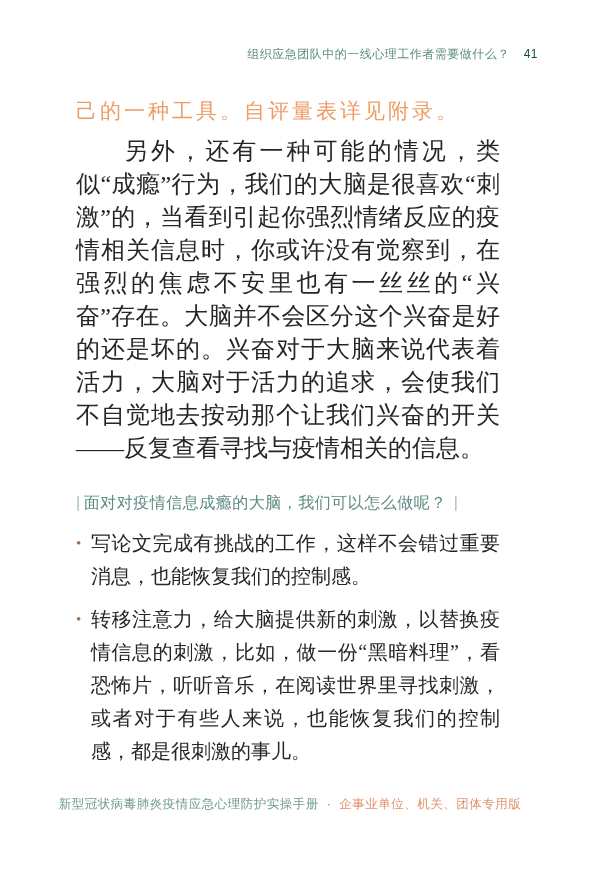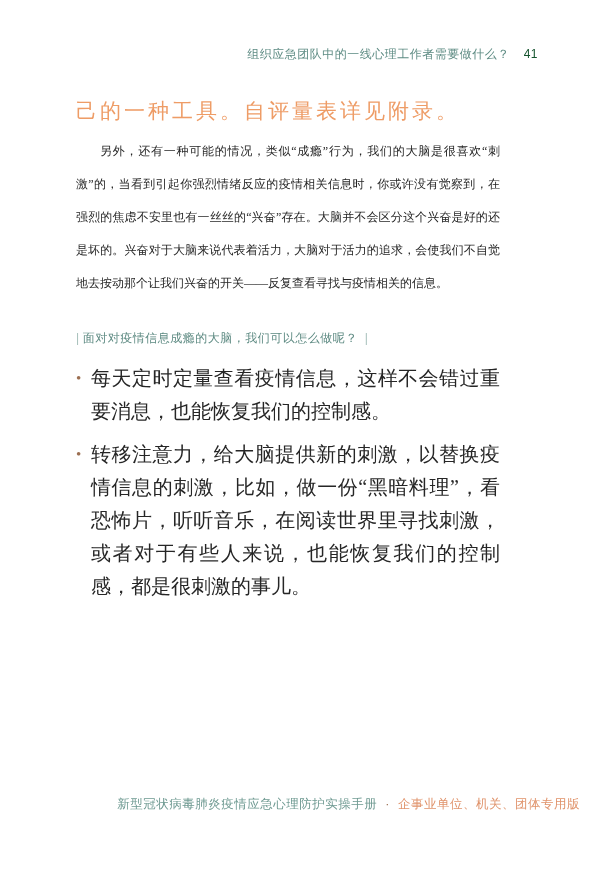--- a/index.html
+++ b/index.html
@@ -40,30 +40,30 @@
   .lead-line {
     color: #ee9c66;
     font-size: 21px;
     letter-spacing: 3px;
     line-height: 30px;
     white-space: nowrap;
   }
   .body-paragraph {
     margin-top: 9px;
     color: #262626;
-    font-size: 12px;
+    font-size: 24px;
     line-height: 33px;
     text-align: justify;
     text-indent: 2em;
   }
   
   .section-heading {
     margin-top: 26px;
     color: #5d8a82;
-    font-size: 12px;
+    font-size: 16px;
     letter-spacing: 0.5px;
     line-height: 24px;
   }
   .section-heading .bar {
     color: #5d8a82;
     opacity: 0.55;
     font-family: "Liberation Sans", "DejaVu Sans", sans-serif;
   }
   .section-heading .bar-right { margin-left: 7px; }
   .section-heading .bar-left  { margin-right: 3px; }
@@ -91,21 +91,21 @@
     line-height: 33px;
     text-align: justify;
   }
 
   
   .running-footer {
     position: absolute;
     top: 796px;
     left: 0;
     width: 580px;
-    text-align: right;
+    text-align: center;
     font-family: "Liberation Sans", "DejaVu Sans", sans-serif;
     font-size: 12.5px;
     letter-spacing: 0.5px;
   }
   .running-footer .book-title { color: #6f9a92; }
   .running-footer .separator  { color: #9c6f52; margin: 0 8px; }
   .running-footer .edition    { color: #e0936b; }
 </style>
 </head>
 <body>
@@ -124,21 +124,21 @@
     <div class="body-paragraph">另外，还有一种可能的情况，类似“成瘾”行为，我们的大脑是很喜欢“刺激”的，当看到引起你强烈情绪反应的疫情相关信息时，你或许没有觉察到，在强烈的焦虑不安里也有一丝丝的“兴奋”存在。大脑并不会区分这个兴奋是好的还是坏的。兴奋对于大脑来说代表着活力，大脑对于活力的追求，会使我们不自觉地去按动那个让我们兴奋的开关——反复查看寻找与疫情相关的信息。</div>
 
     <div class="section-heading">
       <span class="bar bar-left">|</span><span>面对对疫情信息成瘾的大脑，我们可以怎么做呢？</span><span class="bar bar-right">|</span>
     </div>
 
     <div class="bullet-list">
 
       <div class="bullet-item">
         <span class="bullet-marker">•</span>
-        <span class="bullet-text">每天定时定量查看疫情信息，这样不会错过重要消息，也能恢复我们的控制感。</span>
+        <span class="bullet-text">写论文完成有挑战的工作，这样不会错过重要消息，也能恢复我们的控制感。</span>
       </div>
 
       <div class="bullet-item">
         <span class="bullet-marker">•</span>
         <span class="bullet-text">转移注意力，给大脑提供新的刺激，以替换疫情信息的刺激，比如，做一份“黑暗料理”，看恐怖片，听听音乐，在阅读世界里寻找刺激，或者对于有些人来说，也能恢复我们的控制感，都是很刺激的事儿。</span>
       </div>
 
     </div>
   </div>
 

